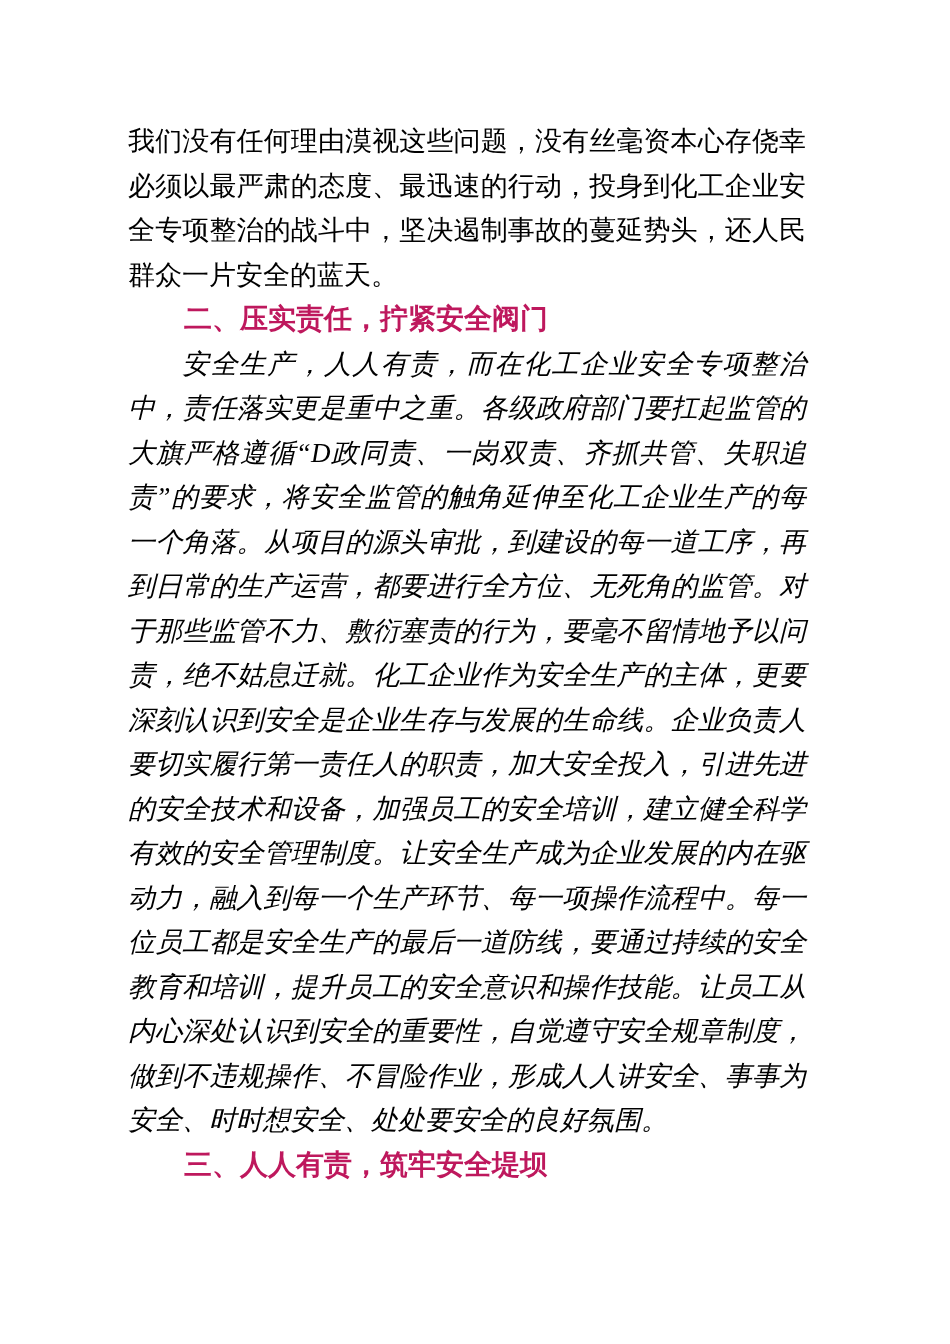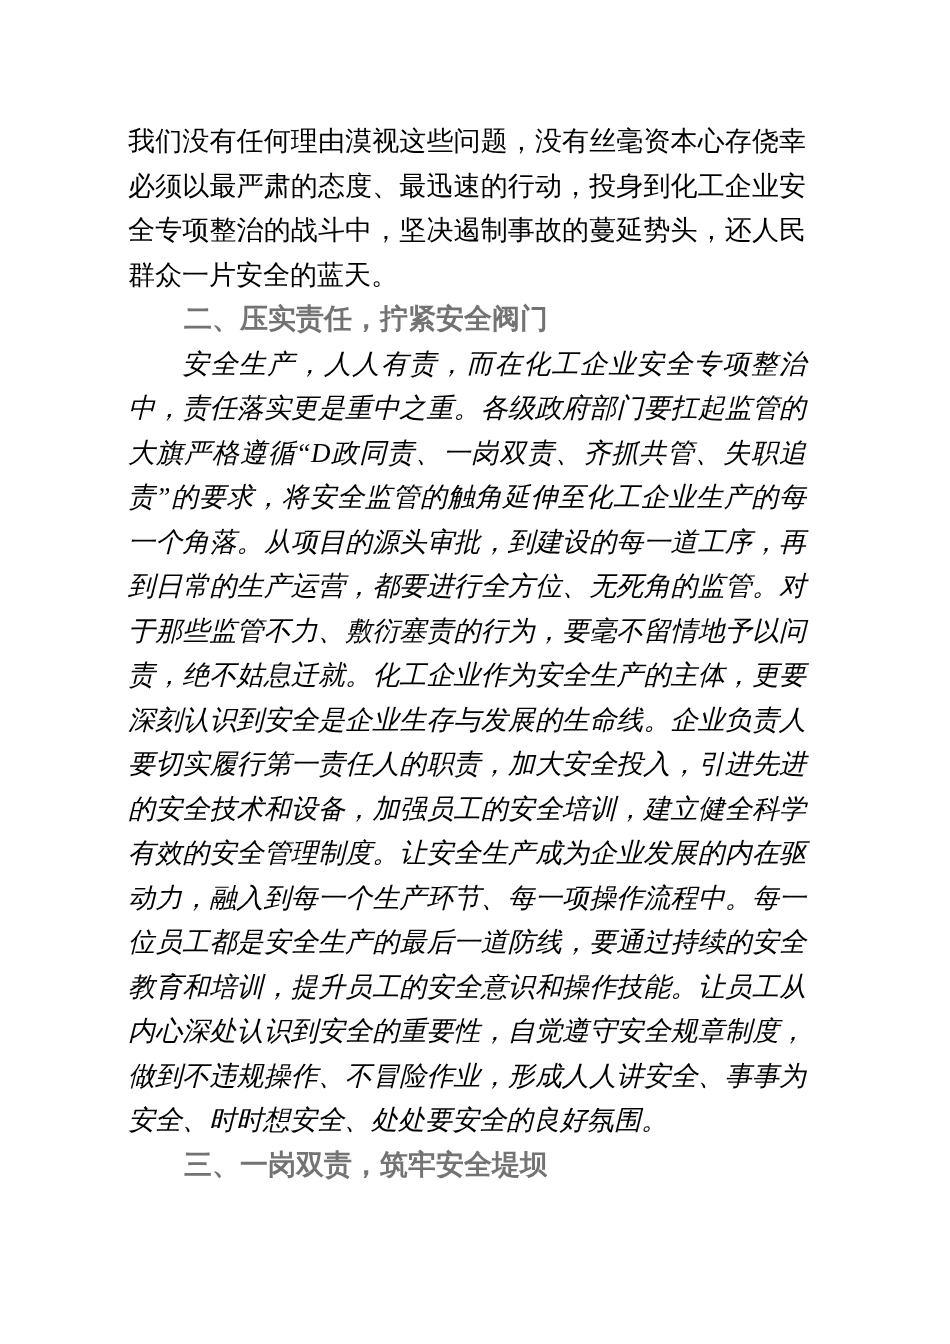--- a/index.html
+++ b/index.html
@@ -34,27 +34,27 @@
     text-indent: 2em;
     font-style: italic;
   }
   .heading {
     margin: 0;
     font-family: "Liberation Sans", "DejaVu Sans", sans-serif;
     font-weight: bold;
     font-size: 28px;
     line-height: 44.5px;
     text-indent: 2em;
-    color: #737373;
+    color: #be185d;
     text-align: left;
   }
 </style>
 </head>
 <body>
 
 <div class="page">
   <div class="content">
     <p class="para">我们没有任何理由漠视这些问题，没有丝毫资本心存侥幸必须以最严肃的态度、最迅速的行动，投身到化工企业安全专项整治的战斗中，坚决遏制事故的蔓延势头，还人民群众一片安全的蓝天。</p>
     <h2 class="heading">二、压实责任，拧紧安全阀门</h2>
     <p class="para indent">安全生产，人人有责，而在化工企业安全专项整治中，责任落实更是重中之重。各级政府部门要扛起监管的大旗严格遵循“D政同责、一岗双责、齐抓共管、失职追责”的要求，将安全监管的触角延伸至化工企业生产的每一个角落。从项目的源头审批，到建设的每一道工序，再到日常的生产运营，都要进行全方位、无死角的监管。对于那些监管不力、敷衍塞责的行为，要毫不留情地予以问责，绝不姑息迁就。化工企业作为安全生产的主体，更要深刻认识到安全是企业生存与发展的生命线。企业负责人要切实履行第一责任人的职责，加大安全投入，引进先进的安全技术和设备，加强员工的安全培训，建立健全科学有效的安全管理制度。让安全生产成为企业发展的内在驱动力，融入到每一个生产环节、每一项操作流程中。每一位员工都是安全生产的最后一道防线，要通过持续的安全教育和培训，提升员工的安全意识和操作技能。让员工从内心深处认识到安全的重要性，自觉遵守安全规章制度，做到不违规操作、不冒险作业，形成人人讲安全、事事为安全、时时想安全、处处要安全的良好氛围。</p>
-    <h2 class="heading">三、一岗双责，筑牢安全堤坝</h2>
+    <h2 class="heading">三、人人有责，筑牢安全堤坝</h2>
   </div>
 </div>
 
 </body></html>

